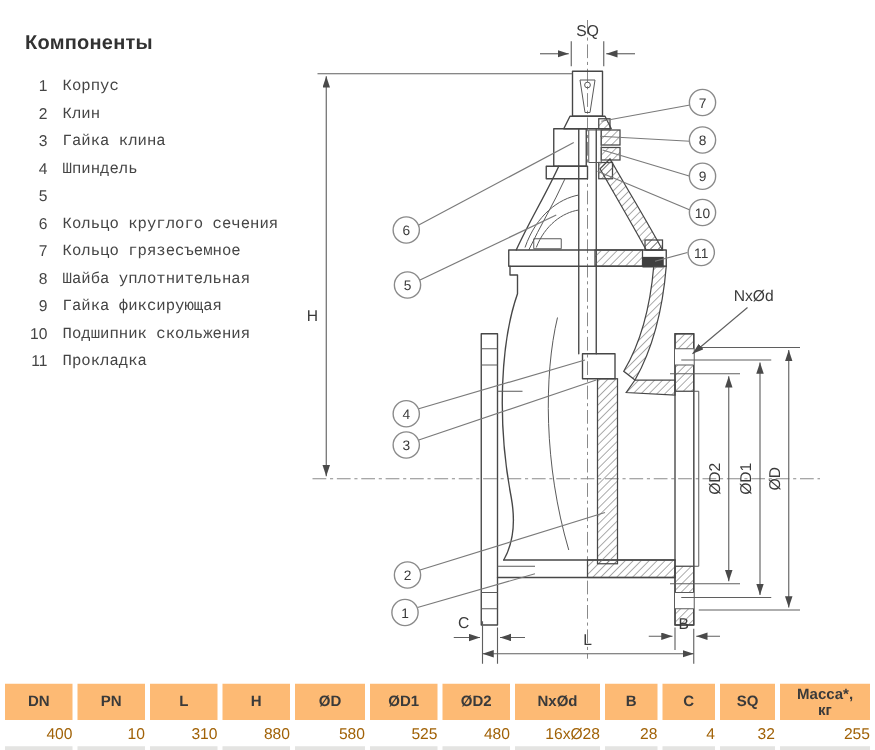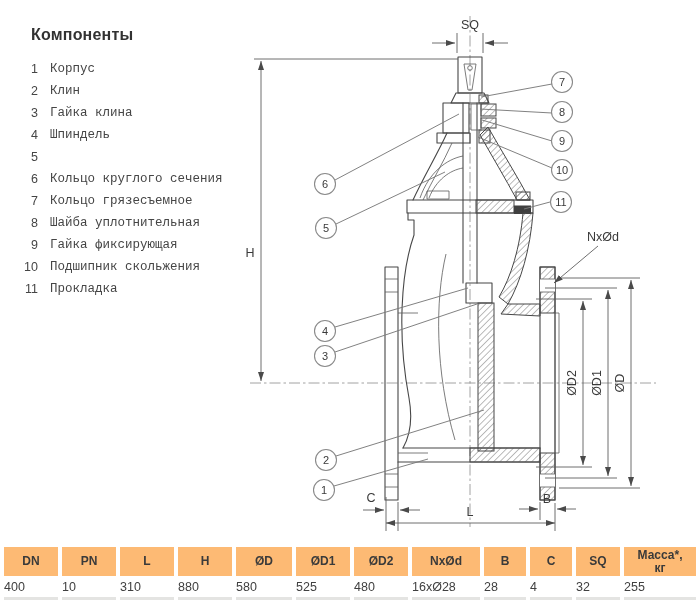--- a/index.html
+++ b/index.html
@@ -4,21 +4,21 @@
 <style>
   html,body{margin:0;padding:0;}
   body{
     width:700px;height:600px;overflow:hidden;background:#ffffff;
     font-family:"Liberation Sans","DejaVu Sans",sans-serif;
     position:relative;color:#3a3a3a;
   }
   
   .components{position:absolute;left:20px;top:26px;width:215px;}
   .components h2{
-    margin:0 0 14px 11px;font-size:16px;font-weight:bold;color:#323232;letter-spacing:.2px;
+    margin:0 0 14px 0;font-size:16px;font-weight:bold;color:#323232;letter-spacing:.2px;
   }
   .comp-row{display:grid;grid-template-columns:18px 12px auto;line-height:22px;font-size:12.5px;color:#454545;}
   .comp-num{text-align:right;}
   .comp-label{grid-column:3;font-family:Liberation Mono, monospace;}
   
   .drawing{position:absolute;left:0;top:0;}
   .ln{fill:none;stroke:#474747;stroke-width:1.1;stroke-linejoin:round;stroke-linecap:round;}
   .thin{fill:none;stroke:#5a5a5a;stroke-width:.8;stroke-linejoin:round;}
   .hat{fill:url(#ht);stroke:#474747;stroke-width:1;}
   .dim{fill:none;stroke:#5f5f5f;stroke-width:.9;}
@@ -30,22 +30,22 @@
   
   table.spec{
     position:absolute;left:0;top:547px;width:700px;
     border-collapse:separate;border-spacing:4px 0;table-layout:fixed;
   }
   table.spec th{
     background:#fdba74;font-weight:bold;font-size:12px;color:#3a3a3a;
     height:29px;text-align:center;vertical-align:middle;white-space:pre-line;line-height:13px;padding:0;
   }
   table.spec td{
-    background:#ffffff;font-size:12.5px;color:#404040;height:21px;
-    text-align:left;vertical-align:middle;padding:0;
+    background:#ffffff;font-size:12.5px;color:#a16207;height:21px;
+    text-align:right;vertical-align:middle;padding:0;
   }
   table.spec tr.strip td{background:#e4e4e2;height:10px;}
 </style>
 </head>
 <body>
 
 <section class="components">
   <h2>Компоненты</h2>
   <div class="comp-row">
       <span class="comp-num">1</span>

